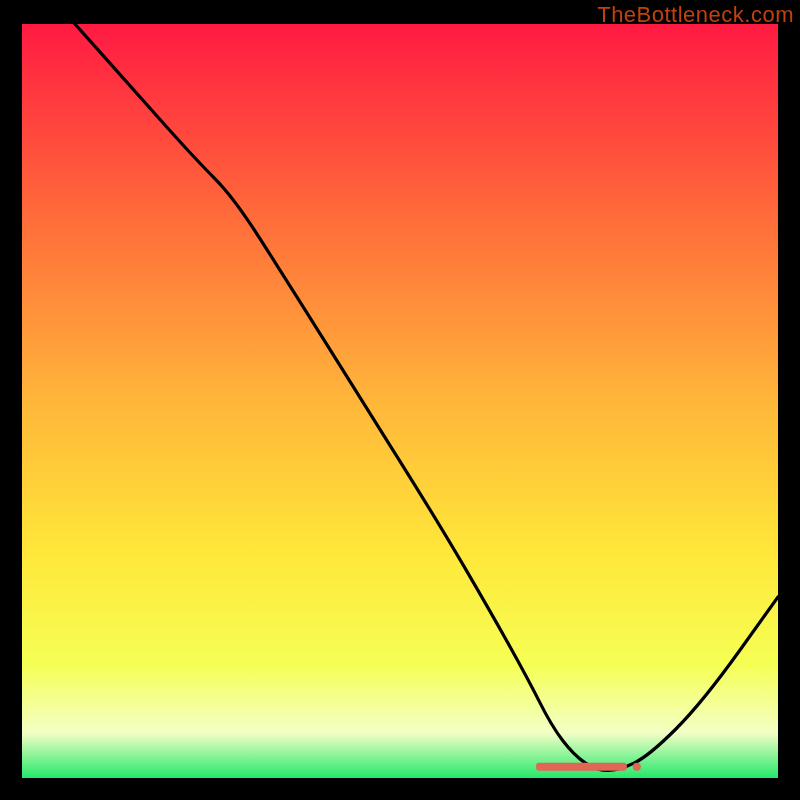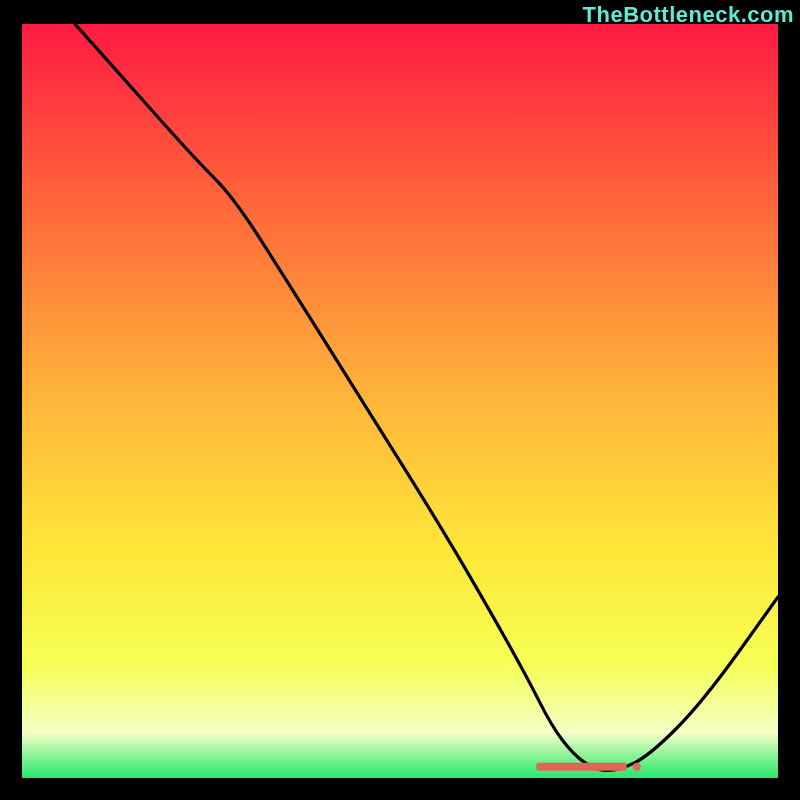--- a/index.html
+++ b/index.html
@@ -14,23 +14,23 @@
   .frame {
     position: relative;
     width: 800px;
     height: 800px;
     background: #000;
   }
   .watermark {
     position: absolute;
     top: 2px;
     right: 6px;
-    color: #5eead4;
+    color: #c2410c;
     font-size: 22px;
-    font-weight: bold;
+    font-weight: normal;
     letter-spacing: 0.5px;
     z-index: 5;
   }
   .plot {
     position: absolute;
     left: 22px;
     top: 24px;
     width: 756px;
     height: 754px;
   }

